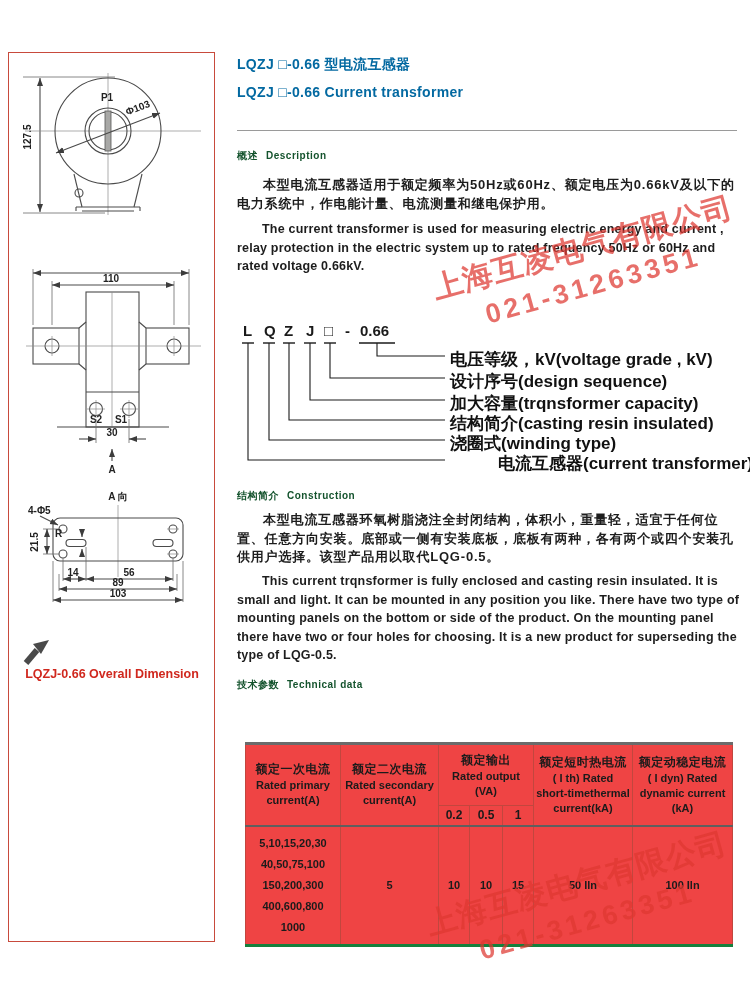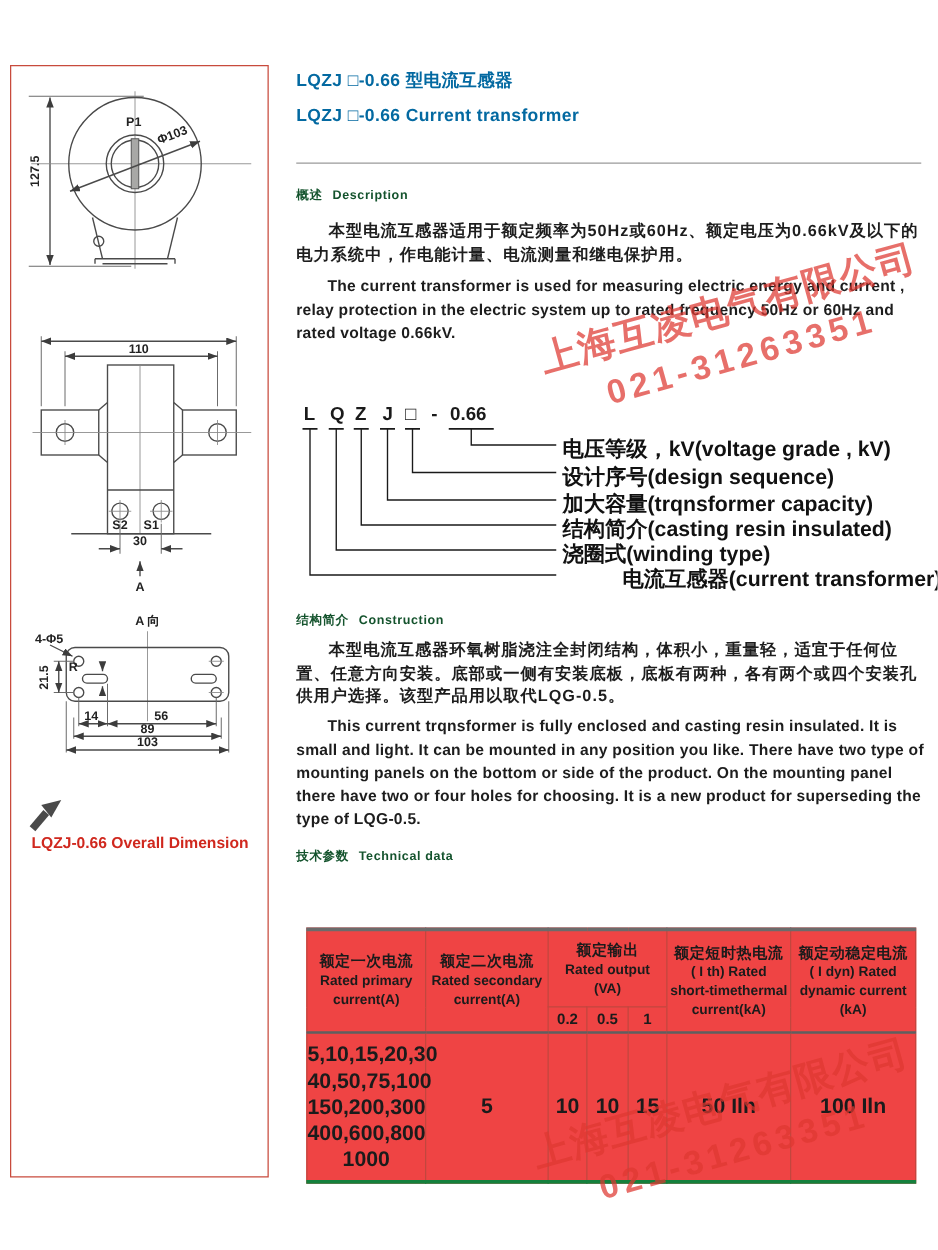--- a/index.html
+++ b/index.html
@@ -37,21 +37,21 @@
   .tech-table{position:absolute; left:245px; top:707px; border-collapse:collapse; table-layout:fixed;
               width:487px; background:#ef4444;
               border-top:3px solid #6b6b6b; border-bottom:3px solid #15803d;margin-top:35px;}
   .tech-table th,.tech-table td{border-left:1px solid #c2463e; border-right:1px solid #c2463e;
               font-weight:bold; color:#1b1b1b; text-align:center; vertical-align:middle; padding:1px 0;}
   .tech-table .hrow{height:62px;}
   .tech-table .subrow{height:20px;}
   .tech-table .subrow th{border-top:1px solid #c2463e; border-bottom:2px solid #5f5f5f; font-size:12px;text-align:center;}
   .tech-table .hrow th{border-bottom:2px solid #5f5f5f; font-size:12px;}
   .tech-table .brow{height:120px;}
-  .tech-table .brow td{font-size:17px;}
+  .tech-table .brow td{font-size:11px;}
   .tech-table .zh{font-size:12px; line-height:17px; letter-spacing:0.5px;}
   .tech-table .en{font-size:11px; line-height:15px; font-weight:bold;}
   .tech-table .pline{line-height:21px;}
 
   
   .wm{position:absolute; width:380px; transform:rotate(-15.5deg); color:rgba(222,56,48,0.72);
       font-weight:bold; text-align:center; pointer-events:none; z-index:6; white-space:nowrap;}
   .wm .co{font-size:30px; line-height:38px; letter-spacing:1px;}
   .wm .ph{font-size:27px; line-height:40px; letter-spacing:4px;}
 </style>

